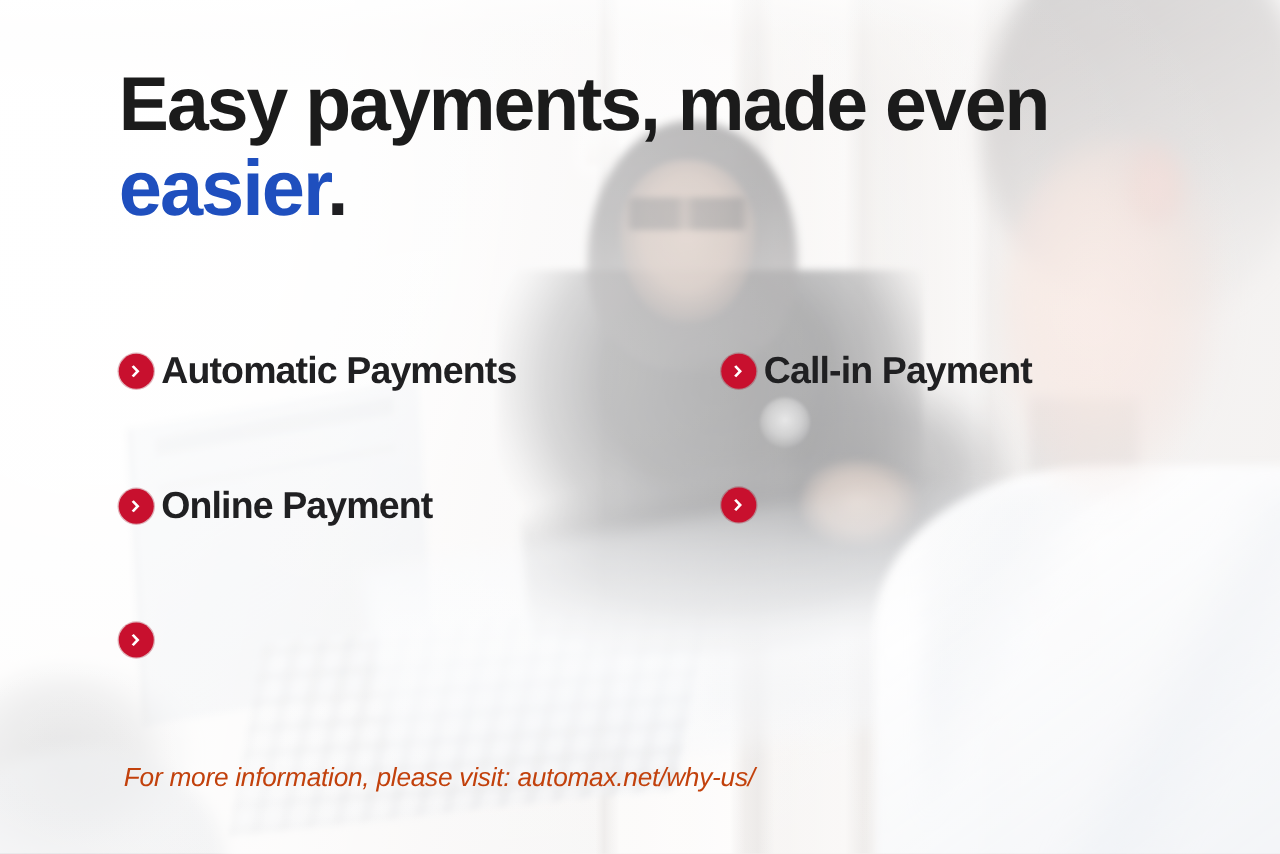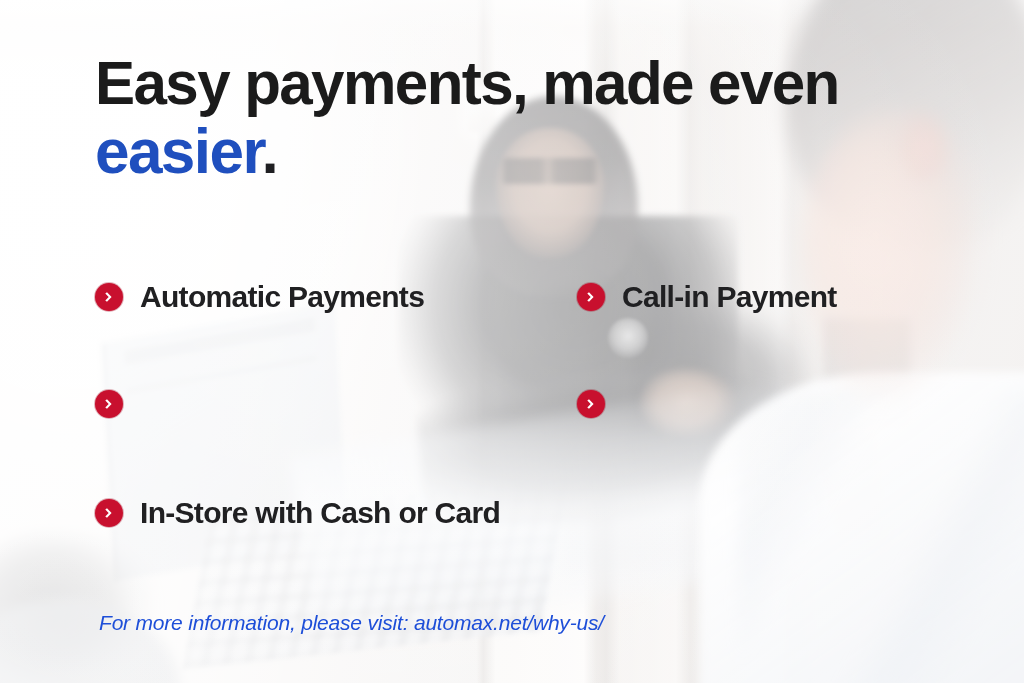--- a/index.html
+++ b/index.html
@@ -429,21 +429,21 @@
     width: 900px;
   }
   .feature-row {
     display: flex;
     align-items: flex-start;
     height: 108px;
   }
   .feature {
     display: flex;
     align-items: center;
-    gap: 17px;
+    gap: 6px;
   }
   .feature.col-1 { width: 482px; flex: 0 0 482px; }
   .feature.col-2 { flex: 1 1 auto; }
 
   .bullet-icon {
     flex: 0 0 auto;
     width: 28px;
     height: 28px;
     border-radius: 50%;
     background: #c8102e;
@@ -466,21 +466,21 @@
 
   .footnote {
     position: absolute;
     left: 76px;
     top: 611px;
     font-family: "Liberation Sans", sans-serif;
     font-style: italic;
     font-weight: normal;
     font-size: 21px;
     letter-spacing: -0.2px;
-    color: #1d4ed8;
+    color: #c2410c;
     white-space: nowrap;
   }
 </style>
 </head>
 <body>
 
 <div class="banner">
 
   <div class="photo">
     <div class="photo-layer ph-base"></div>
@@ -550,38 +550,38 @@
         </div>
       </div>
 
       <div class="feature-row">
         <div class="feature col-1">
           <span class="bullet-icon">
             <svg width="16" height="16" viewBox="0 0 16 16" aria-hidden="true">
               <path d="M6 3.2 L10.6 8 L6 12.8 L4.3 11.6 L7.7 8 L4.3 4.4 Z" fill="#ffffff"></path>
             </svg>
           </span>
+          <span class="feature-label">Online Payment</span>
         </div>
         <div class="feature col-2">
           <span class="bullet-icon">
             <svg width="16" height="16" viewBox="0 0 16 16" aria-hidden="true">
               <path d="M6 3.2 L10.6 8 L6 12.8 L4.3 11.6 L7.7 8 L4.3 4.4 Z" fill="#ffffff"></path>
             </svg>
           </span>
         </div>
       </div>
 
       <div class="feature-row">
         <div class="feature col-1">
           <span class="bullet-icon">
             <svg width="16" height="16" viewBox="0 0 16 16" aria-hidden="true">
               <path d="M6 3.2 L10.6 8 L6 12.8 L4.3 11.6 L7.7 8 L4.3 4.4 Z" fill="#ffffff"></path>
             </svg>
           </span>
-          <span class="feature-label">In-Store with Cash or Card</span>
         </div>
       </div>
 
     </div>
 
     <div class="footnote">For more information, please visit: automax.net/why-us/</div>
 
   </div>
 </div>
 

